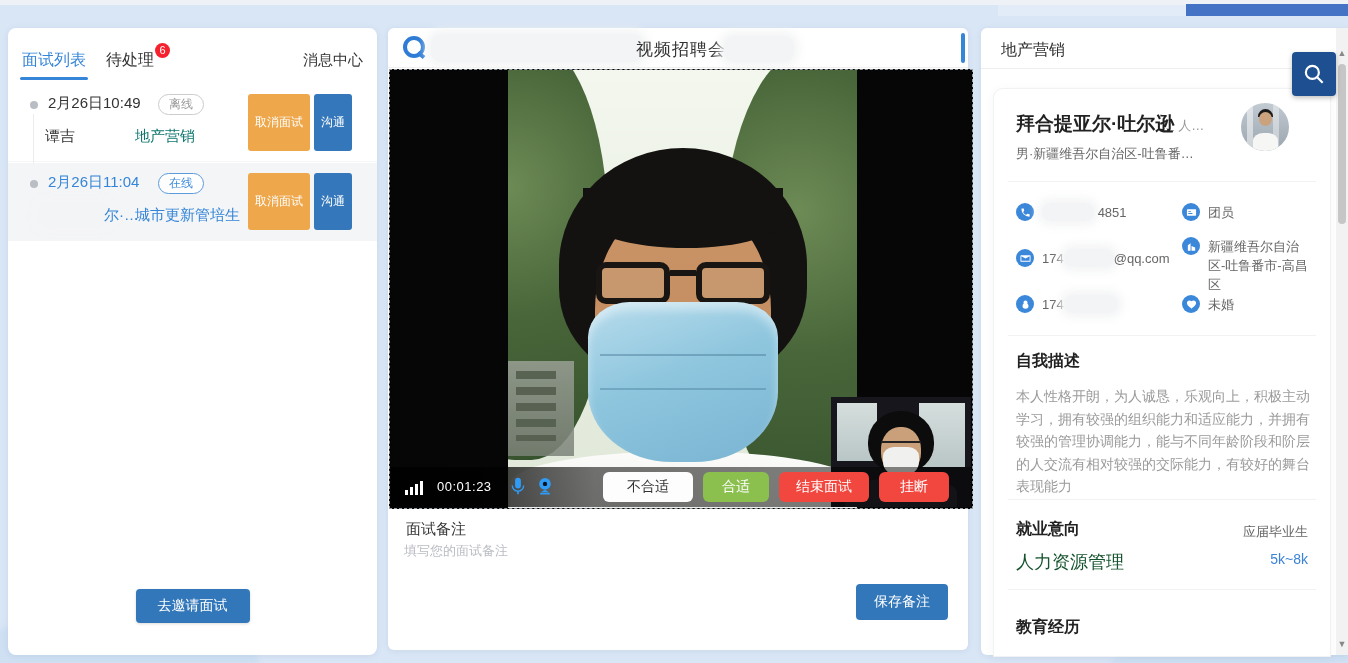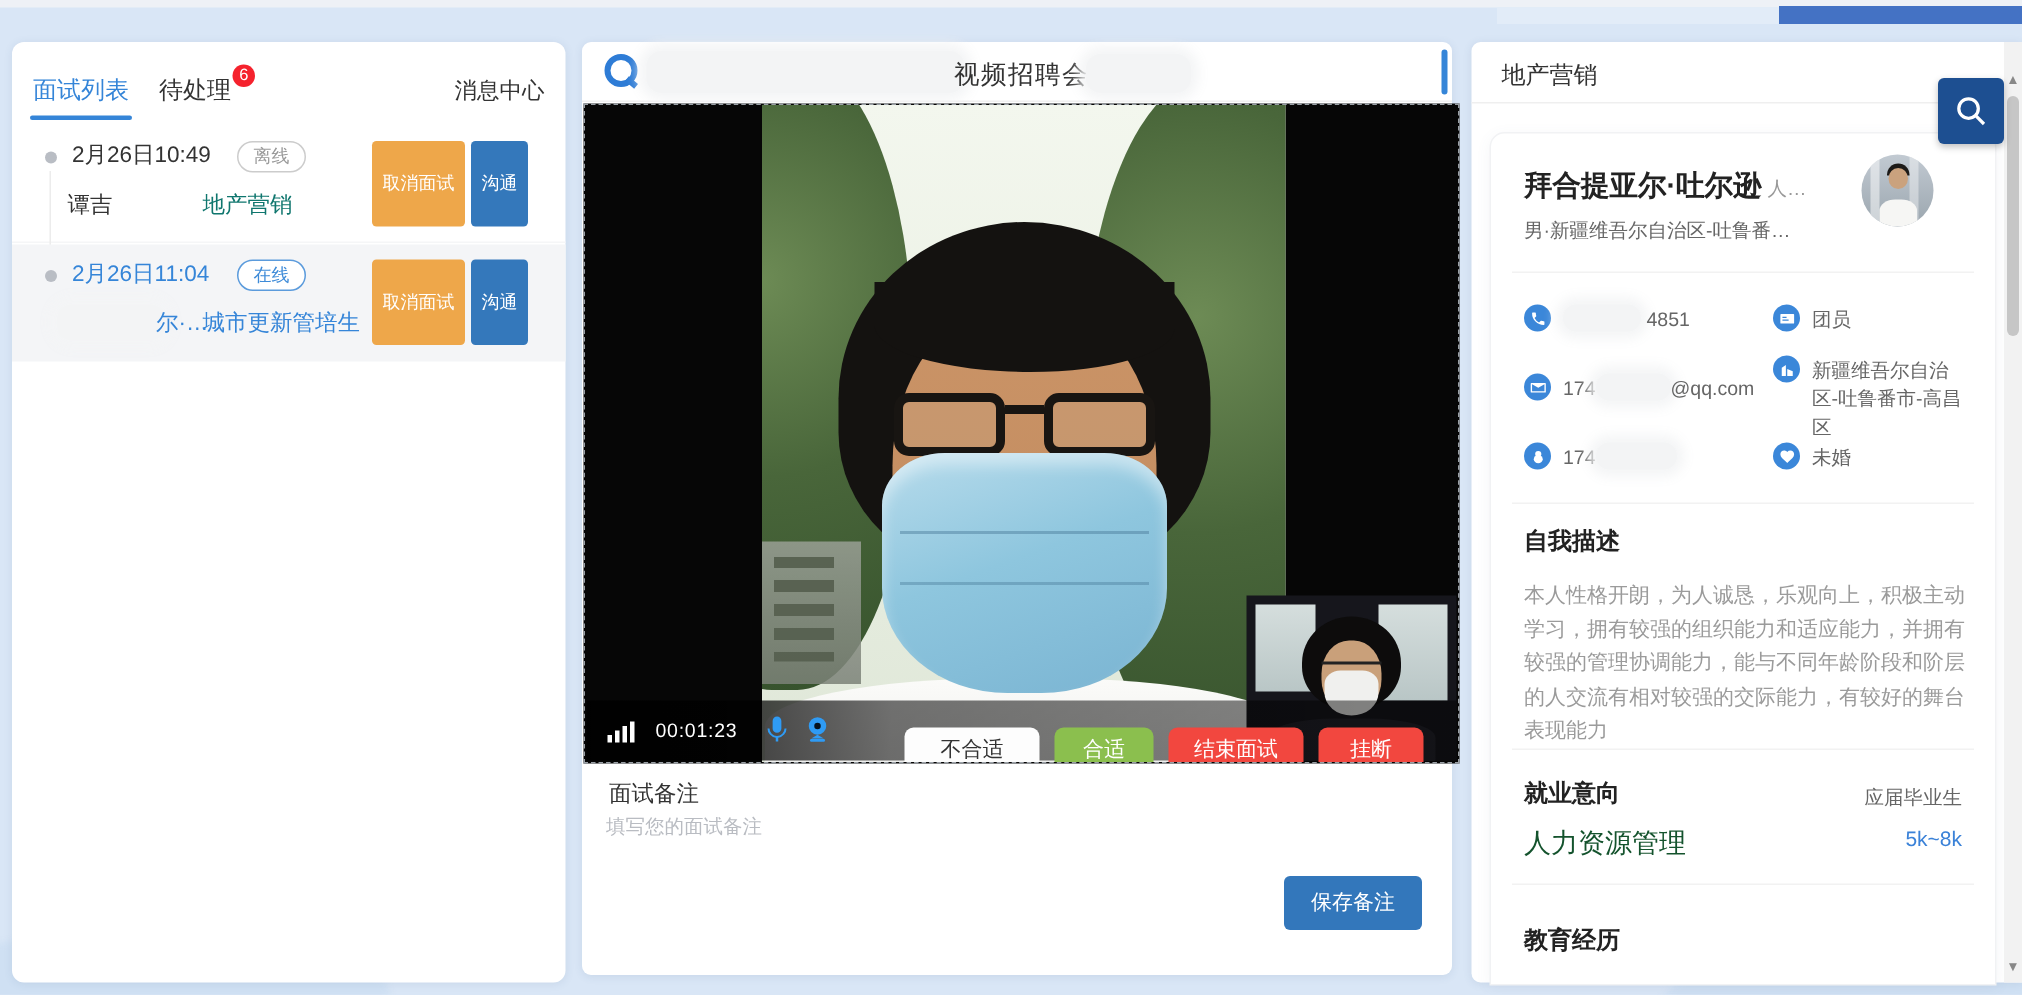--- a/index.html
+++ b/index.html
@@ -114,21 +114,21 @@
                background:#23232b; border-radius:40% 40% 0 0; }
 
   .ctrl-bar { position:absolute; left:1px; right:1px; bottom:1px; height:40px; z-index:4;
               background:linear-gradient(90deg,rgba(0,0,0,.92) 0%,rgba(0,0,0,.55) 35%,rgba(0,0,0,.45) 100%); }
   .sig { position:absolute; left:14px; bottom:12px; display:flex; align-items:flex-end; gap:2px; }
   .sig i { display:block; width:3px; background:#fff; }
   .timer { position:absolute; left:46px; top:12px; color:#fff; font-size:13px; letter-spacing:.5px; }
   .ico-btn { position:absolute; top:9px; width:20px; height:22px; cursor:pointer; }
   .ico-mic { left:117px; } .ico-cam { left:144px; }
   .vbtn { position:absolute; top:5px; height:30px; border:none; border-radius:6px; font-size:14px;
-          font-family:inherit; color:#fff; cursor:pointer;margin-top:13px; }
+          font-family:inherit; color:#fff; cursor:pointer; }
   .vbtn.unfit { left:212px; width:90px; background:#fdfdfd; color:#333; }
   .vbtn.fit { left:312px; width:66px; background:#8bbf4e; }
   .vbtn.end { left:388px; width:90px; background:#f2473f; }
   .vbtn.hang { left:488px; width:70px; background:#f2473f; }
 
   .notes-title { position:absolute; left:18px; top:492px; font-size:15px; color:#333; }
   .notes-input { position:absolute; left:16px; top:514px; width:420px; height:66px; border:none; resize:none;
                  font-family:inherit; font-size:13px; color:#333; outline:none; }
   .notes-input::placeholder { color:#b9bcc2; }
   .save-btn { position:absolute; right:20px; bottom:30px; background:#3377bb; color:#fff; font-size:14px;
@@ -208,20 +208,21 @@
       <span class="li-dot"></span>
       <span class="li-time online">2月26日11:04</span>
       <span class="pill online">在线</span>
       <button class="btn-mini btn-cancel">取消面试</button>
       <button class="btn-mini btn-chat">沟通</button>
       <span class="blur name-blur"></span>
       <span class="li-name link" style="left:96px">尔·…</span>
       <span class="li-job link">城市更新管培生</span>
     </div>
 
+    <button class="invite-btn">去邀请面试</button>
   </div>
 
   <div class="panel panel-center">
     <div class="vc-header">
       <span class="vc-logo"></span>
       <span class="blur vc-blur1"></span>
       <span class="vc-title">视频招聘会</span>
       <span class="blur vc-blur2"></span>
       <span class="vc-scroll-accent"></span>
     </div>

